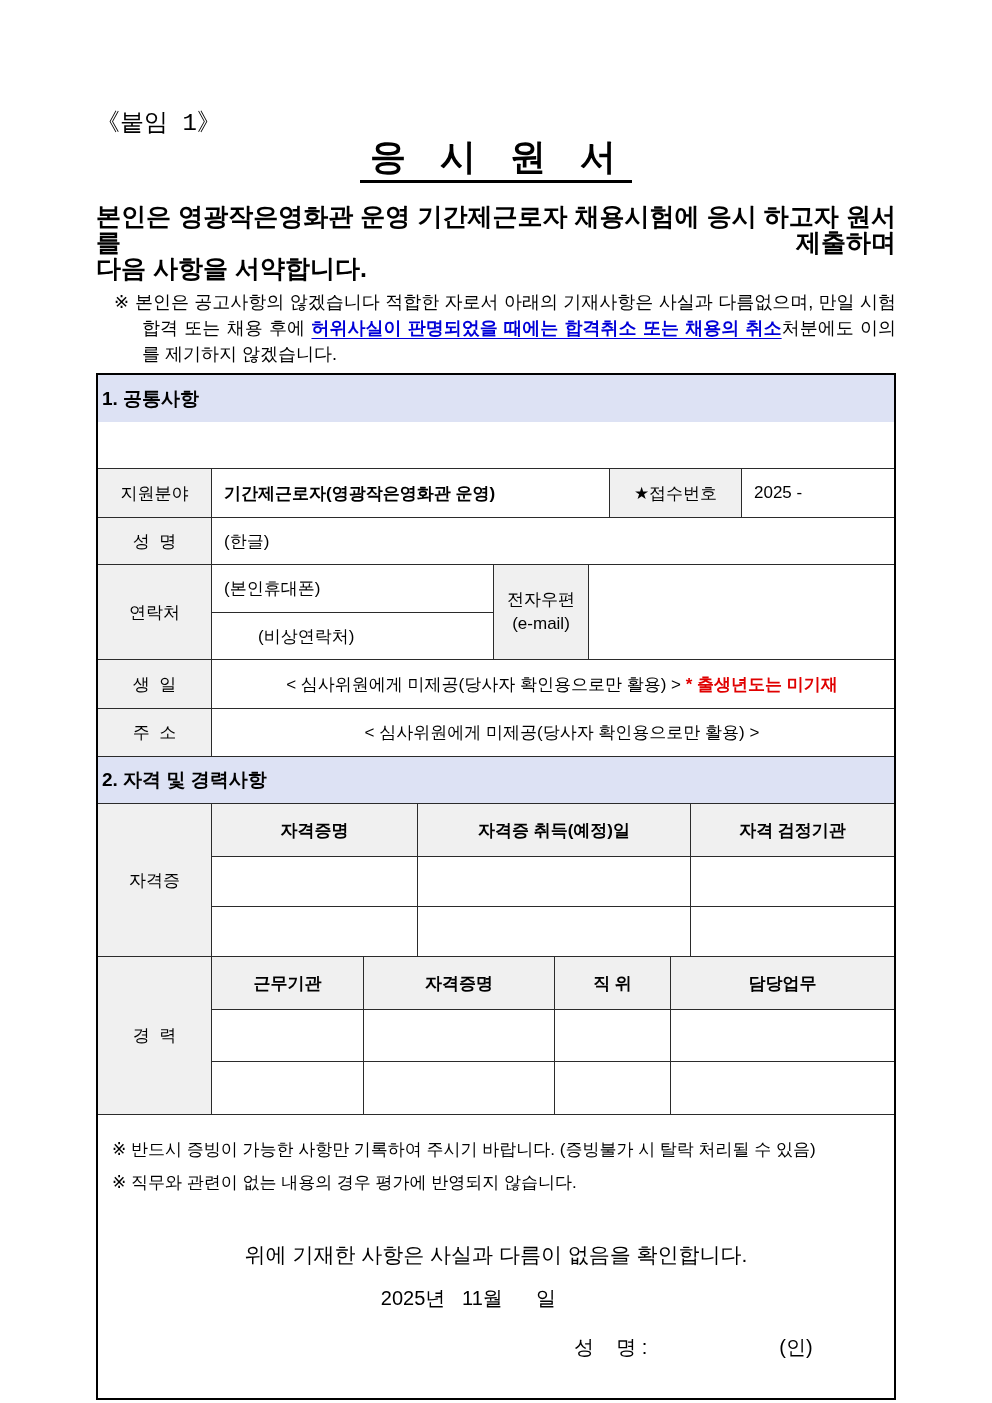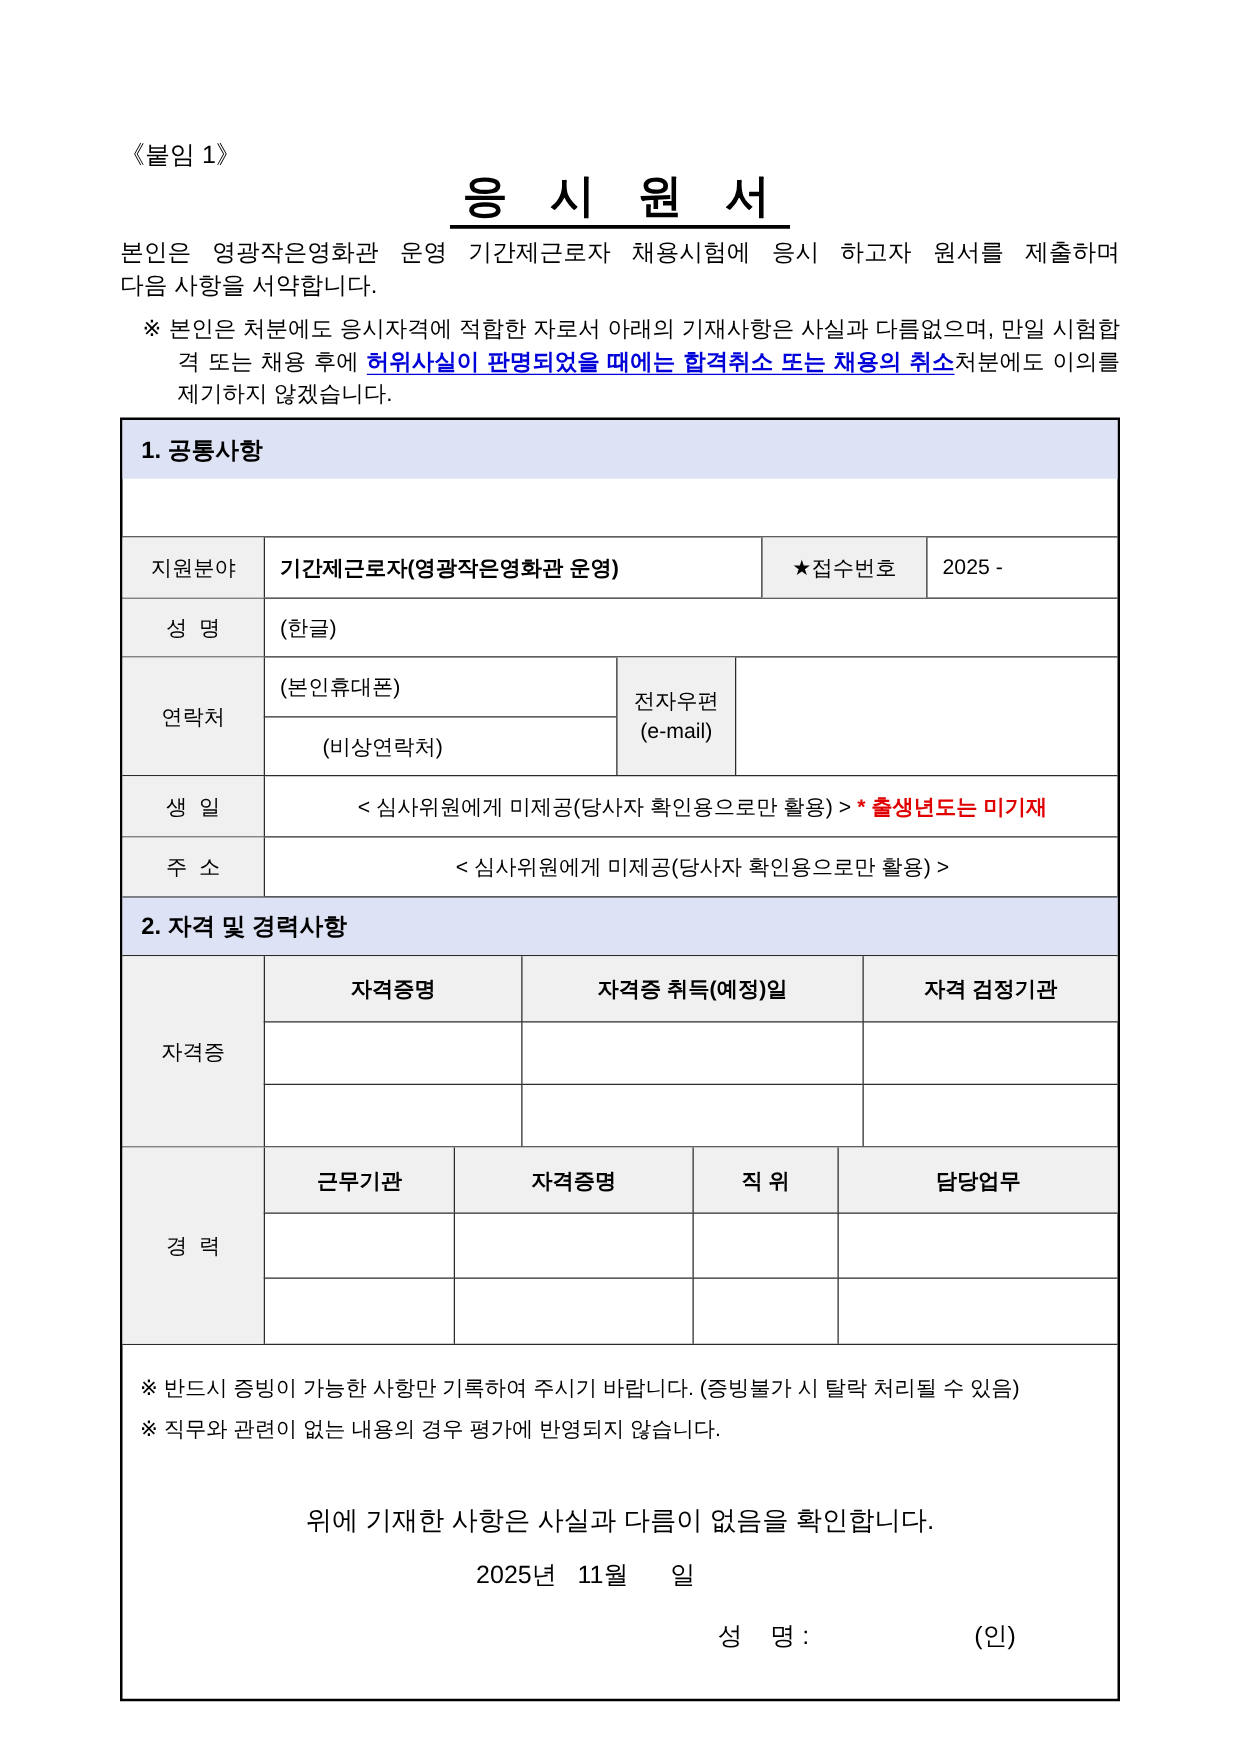--- a/index.html
+++ b/index.html
@@ -10,35 +10,35 @@
     color: #000;
   }
   .page {
     width: 992px; height: 1403px;
     padding: 112px 96px 0 96px;
     position: relative;
   }
   .pre { white-space: pre-wrap; }
 
   .attach-label {
-    font-family: Liberation Sans, sans-serif;
-    font-size: 20px; line-height: 24px;
+    font-family: Liberation Mono, monospace;
+    font-size: 24px; line-height: 24px;
   }
   .title-wrap { text-align: center; margin-top: 0px; }
   .doc-title {
     display: inline-block;
     font-size: 36px; font-weight: bold;
     letter-spacing: 12px;
     border-bottom: 3px solid #000;
     padding: 0 4px 2px 10px;
     line-height: 42px;
   }
   .pledge {
-    margin-top: 7px;
-    font-size: 19px; font-weight: normal; line-height: 26px;
+    margin-top: 20px;
+    font-size: 25px; font-weight: bold; line-height: 26px;
   }
   .pledge .l1 { text-align: justify; text-align-last: justify; }
   .notice {
     margin-top: 8px;
     font-size: 18px; line-height: 26px;
     padding-left: 46px; text-indent: -28px;
     text-align: justify;
   }
   .notice .hl {
     color: var(--highlight-blue, #0000d8);
@@ -53,21 +53,21 @@
     border: 2px solid #000;
     font-size: 17px;
   }
   .form > div { border-top: 1px solid #2b2b2b; }
   .form > div:first-child { border-top: none; }
 
   .sec-hdr {
     height: 47px;
     background: var(--section-header-bg, #dde2f4);
     display: flex; align-items: center;
-    padding-left: 15px;
+    padding-left: 4px;
     font-size: 19px; font-weight: bold;
   }
   .grid { display: grid; }
   .cell { display: flex; align-items: center; padding-left: 12px; }
   .cell.center { justify-content: center; padding-left: 18px; }
   .lbl {
     background: var(--label-bg, #f0f0f0);
     justify-content: center; padding-left: 0;
   }
   .bl { border-left: 1px solid #2b2b2b; }
@@ -103,21 +103,21 @@
 
   <div class="title-wrap">
     <span class="doc-title pre">응 시 원 서</span>
   </div>
 
   <div class="pledge">
     <div class="l1 pre">본인은 영광작은영화관 운영 기간제근로자 채용시험에 응시 하고자 원서를 제출하며</div>
     <div class="pre">다음 사항을 서약합니다.</div>
   </div>
 
-  <p class="notice"><span>※ </span><span>본인은 처분에도 응시자격에 적합한 자로서 아래의 기재사항은 사실과 다름없으며, 만일 시험합격 또는 채용 후에 </span><span class="hl">허위사실이 판명되었을 때에는 합격취소 또는 채용의 취소</span><span>처분에도 이의를 제기하지 않겠습니다.</span></p>
+  <p class="notice"><span>※ </span><span>본인은 공고사항의 않겠습니다 적합한 자로서 아래의 기재사항은 사실과 다름없으며, 만일 시험합격 또는 채용 후에 </span><span class="hl">허위사실이 판명되었을 때에는 합격취소 또는 채용의 취소</span><span>처분에도 이의를 제기하지 않겠습니다.</span></p>
 
   <div class="form">
 
     <div class="sec-hdr">1. 공통사항</div>
 
     <div class="grid r-apply">
       <div class="cell lbl pre">지원분야</div>
       <div class="cell bl bold">기간제근로자(영광작은영화관 운영)</div>
       <div class="cell lbl bl pre">★접수번호</div>
       <div class="cell bl pre">2025 -</div>

